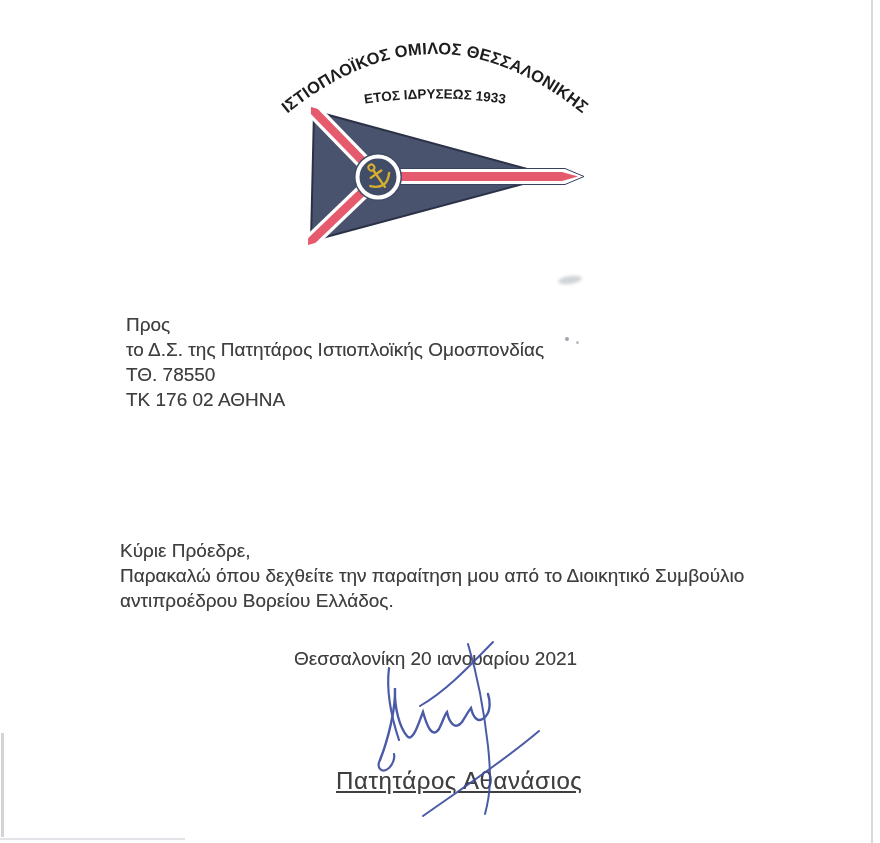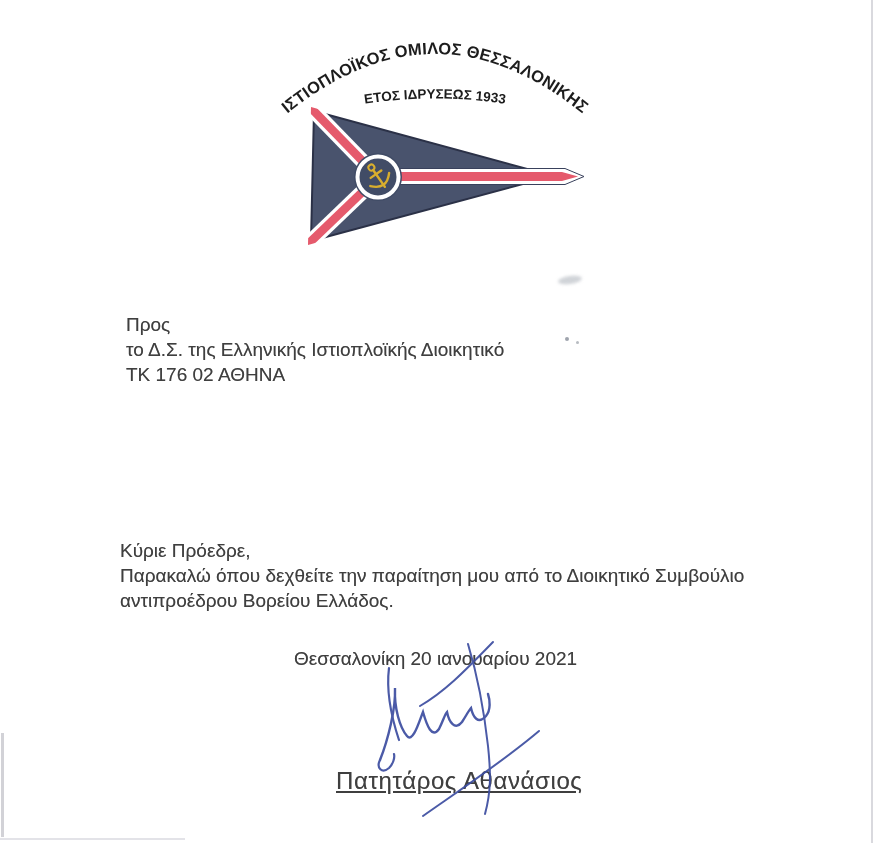--- a/index.html
+++ b/index.html
@@ -80,21 +80,22 @@
         <circle cx="133" cy="153.5" r="3" stroke-width="2"></circle>
         <path d="M133 156.5 L133 177"></path>
         <path d="M126.5 161.5 L139.5 161.5"></path>
         <path d="M121.5 168 Q133 181 144.5 168"></path>
       </g>
     </g>
   </svg>
 
   <div class="recipient-block">
     <div class="textline">Προς</div>
-    <div class="textline">το Δ.Σ. της Ελληνικής Ιστιοπλοϊκής Διοικητικό</div>
+    <div class="textline">το Δ.Σ. της Πατητάρος Ιστιοπλοϊκής Ομοσπονδίας</div>
+    <div class="textline">ΤΘ. 78550</div>
     <div class="textline">ΤΚ 176 02 ΑΘΗΝΑ</div>
   </div>
 
   <div class="body-block">
     <div class="textline">Κύριε Πρόεδρε,</div>
     <div class="textline">Παρακαλώ όπου δεχθείτε την παραίτηση μου από το Διοικητικό Συμβούλιο</div>
     <div class="textline">αντιπροέδρου Βορείου Ελλάδος.</div>
   </div>
 
   <div class="dateline">Θεσσαλονίκη 20 ιανουαρίου 2021</div>

